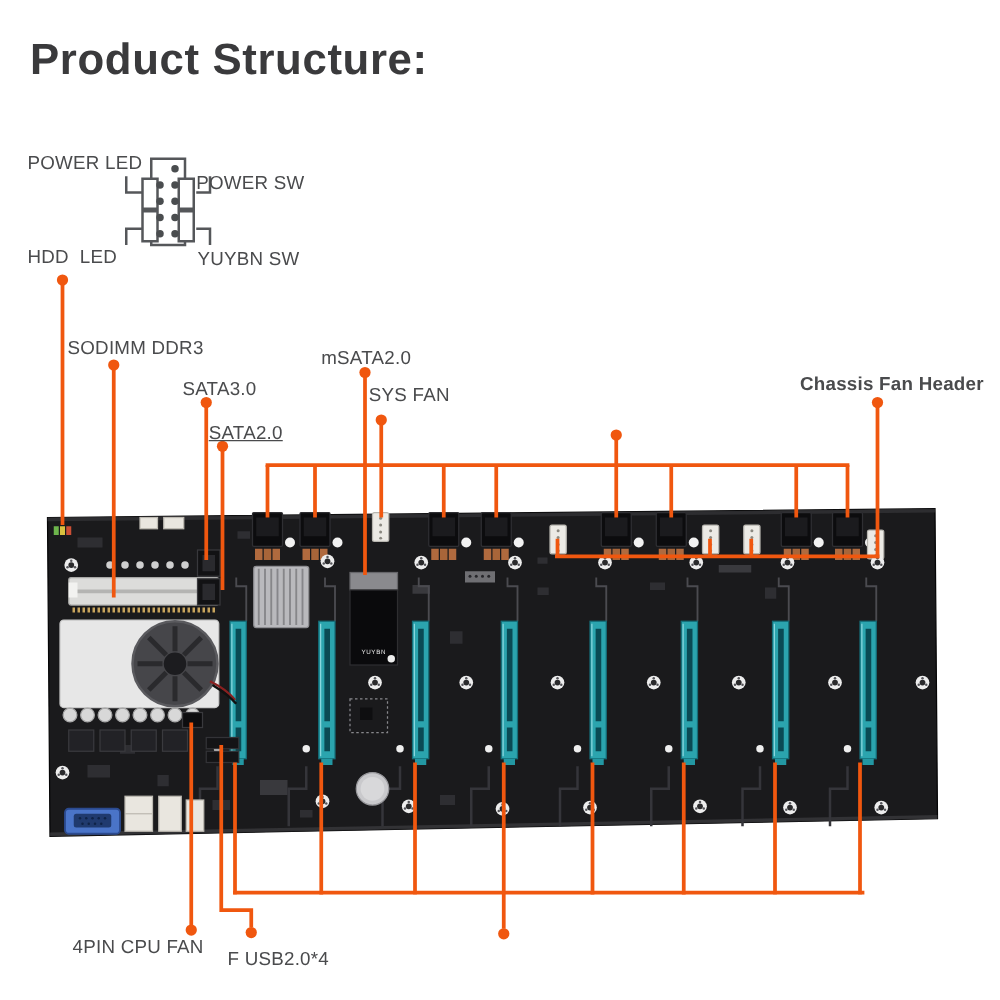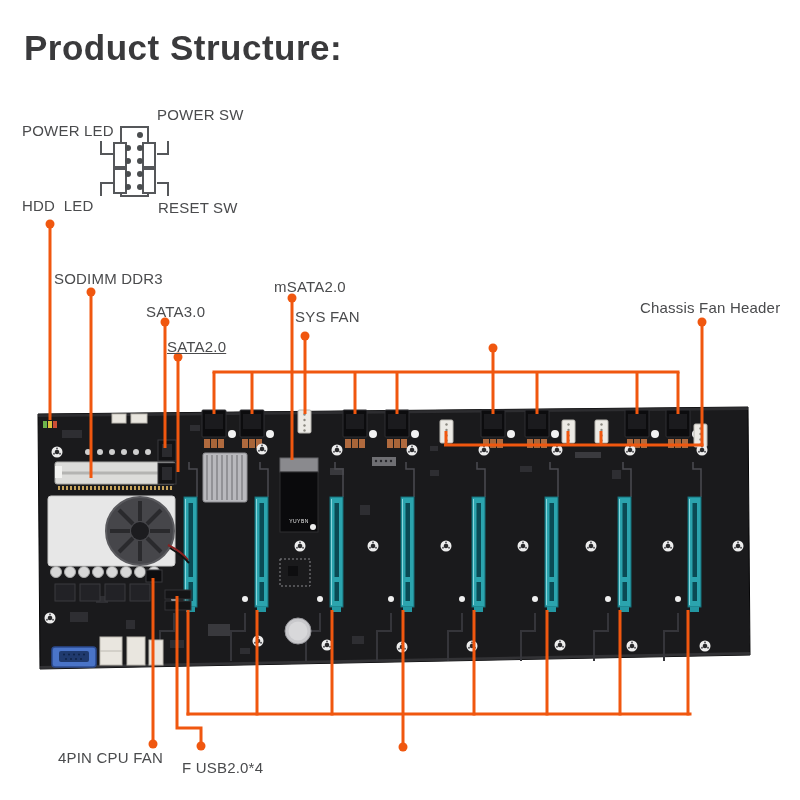--- a/index.html
+++ b/index.html
@@ -367,27 +367,27 @@
           <line x1="547" y1="610" x2="547" y2="715.5"></line>
         <line x1="620" y1="610" x2="620" y2="715.5"></line>
           <line x1="688" y1="610" x2="688" y2="715.5"></line>
       </g>
     </g>
   </svg>
 
   <div class="title">Product Structure:</div>
 
   <div class="lbl" style="left:22px;top:122px;">POWER LED</div>
-  <div class="lbl" style="left:157px;top:106px;">POWER SW</div>
+  <div class="lbl" style="left:157px;top:138px;">POWER SW</div>
   <div class="lbl" style="left:22px;top:197px;">HDD  LED</div>
-  <div class="lbl" style="left:158px;top:199px;">RESET SW</div>
+  <div class="lbl" style="left:158px;top:199px;">YUYBN SW</div>
 
   <div class="lbl" style="left:54px;top:270px;text-align:center;">SODIMM DDR3</div>
   <div class="lbl" style="left:146px;top:303px;">SATA3.0</div>
   <div class="lbl" style="left:167px;top:338px;text-decoration:underline;">SATA2.0</div>
-  <div class="lbl" style="left:274px;top:278px;">mSATA2.0</div>
+  <div class="lbl" style="left:257px;top:278px;">mSATA2.0</div>
   <div class="lbl" style="left:295px;top:308px;">SYS FAN</div>
-  <div class="lbl" style="left:640px;top:299px;">Chassis Fan Header</div>
+  <div class="lbl" style="left:640px;top:299px;font-weight:bold;">Chassis Fan Header</div>
 
   <div class="lbl" style="left:58px;top:749px;">4PIN CPU FAN</div>
   <div class="lbl" style="left:182px;top:759px;">F USB2.0*4</div>
 
 </div>
 
 </body></html>

